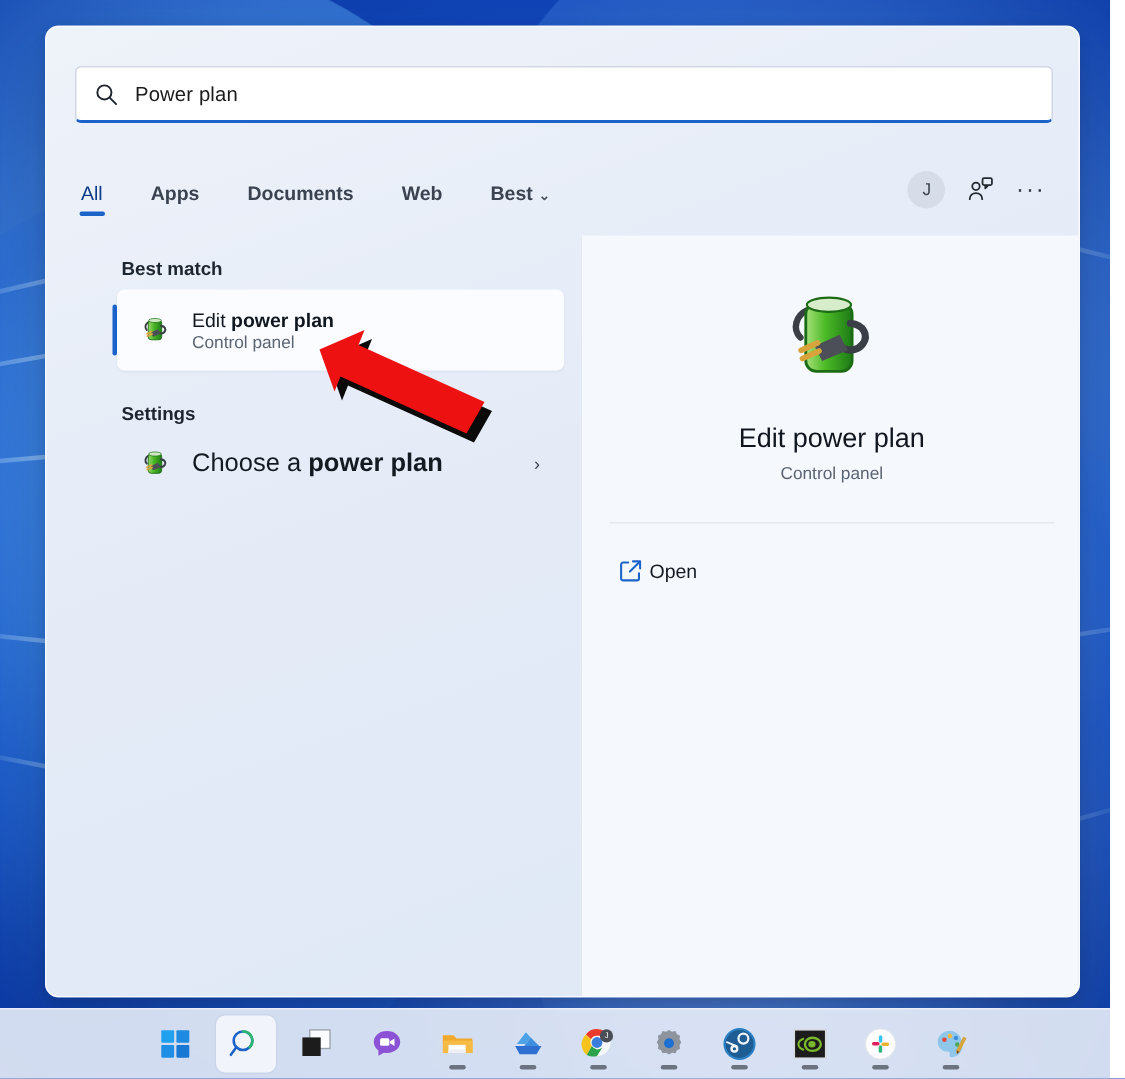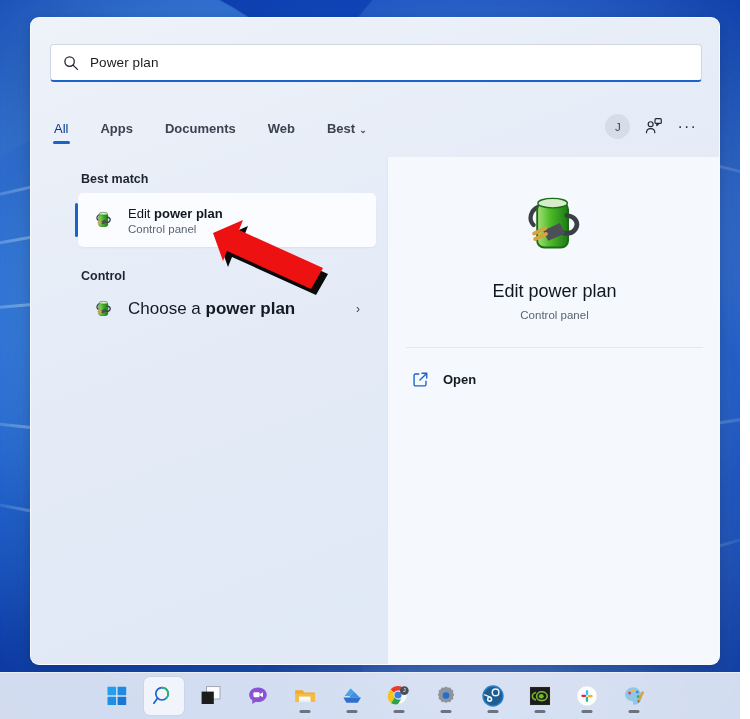--- a/index.html
+++ b/index.html
@@ -178,21 +178,21 @@
     width: 334px; height: 509px;
     background: #f5f8fc;
     border-left: 1px solid #e2e8f1;
   }
   .pv-hero { padding-top: 30px; text-align: center; }
   .pv-title { margin-top: 14px; font-size: 18px; color: #10161f; }
   .pv-sub { margin-top: 7px; font-size: 11.5px; color: #5a6472; }
   .pv-div { margin: 26px 18px 0 18px; height: 1px; background: #e3e9f1; }
   .pv-action {
     margin: 14px 10px 0 14px; height: 34px; border-radius: 5px;
-    display: flex; align-items: center; gap: 14px; padding-left: 10px; font-weight: bold;
+    display: flex; align-items: center; gap: 4px; padding-left: 10px;
   }
   .pv-action-label { font-size: 13px; color: #141a22; }
   .open-ico { width: 17px; height: 17px; }
 
   
   #annot-arrow {
     position: absolute; left: 176px; top: 196px;
     width: 122px; height: 86px; pointer-events: none;
   }
 </style>
@@ -278,21 +278,21 @@
           <path d="M21 12c3.6.4 5 3.3 3.4 5.6-1.2 1.7-3.6 2.1-5.4 1.2" fill="none" stroke="#3a3f46" stroke-width="2" stroke-linecap="round"></path>
           <path d="M11 18.4l7-3.2 2.3 4.4-7.2 3z" fill="#4c4f57"></path>
           <path d="M7.2 19.6l4.6-2.1M7.6 21.9l4.6-2.1" stroke="#d9a33c" stroke-width="1.7" stroke-linecap="round"></path>
         </svg>
         <div class="res-texts">
           <div class="res-title"><span>Edit </span><b>power plan</b></div>
           <div class="res-sub">Control panel</div>
         </div>
       </div>
 
-      <div class="sec-head gap">Control</div>
+      <div class="sec-head gap">Settings</div>
 
       <div class="list-row">
         <svg class="batt" viewBox="0 0 32 32">
           <defs>
             <linearGradient id="bg2" x1="0" y1="0" x2="1" y2="0">
               <stop offset="0" stop-color="#9ada6a"></stop>
                 <stop offset=".45" stop-color="#47b324"></stop>
               <stop offset="1" stop-color="#1e7d17"></stop>
             </linearGradient>
           </defs>

